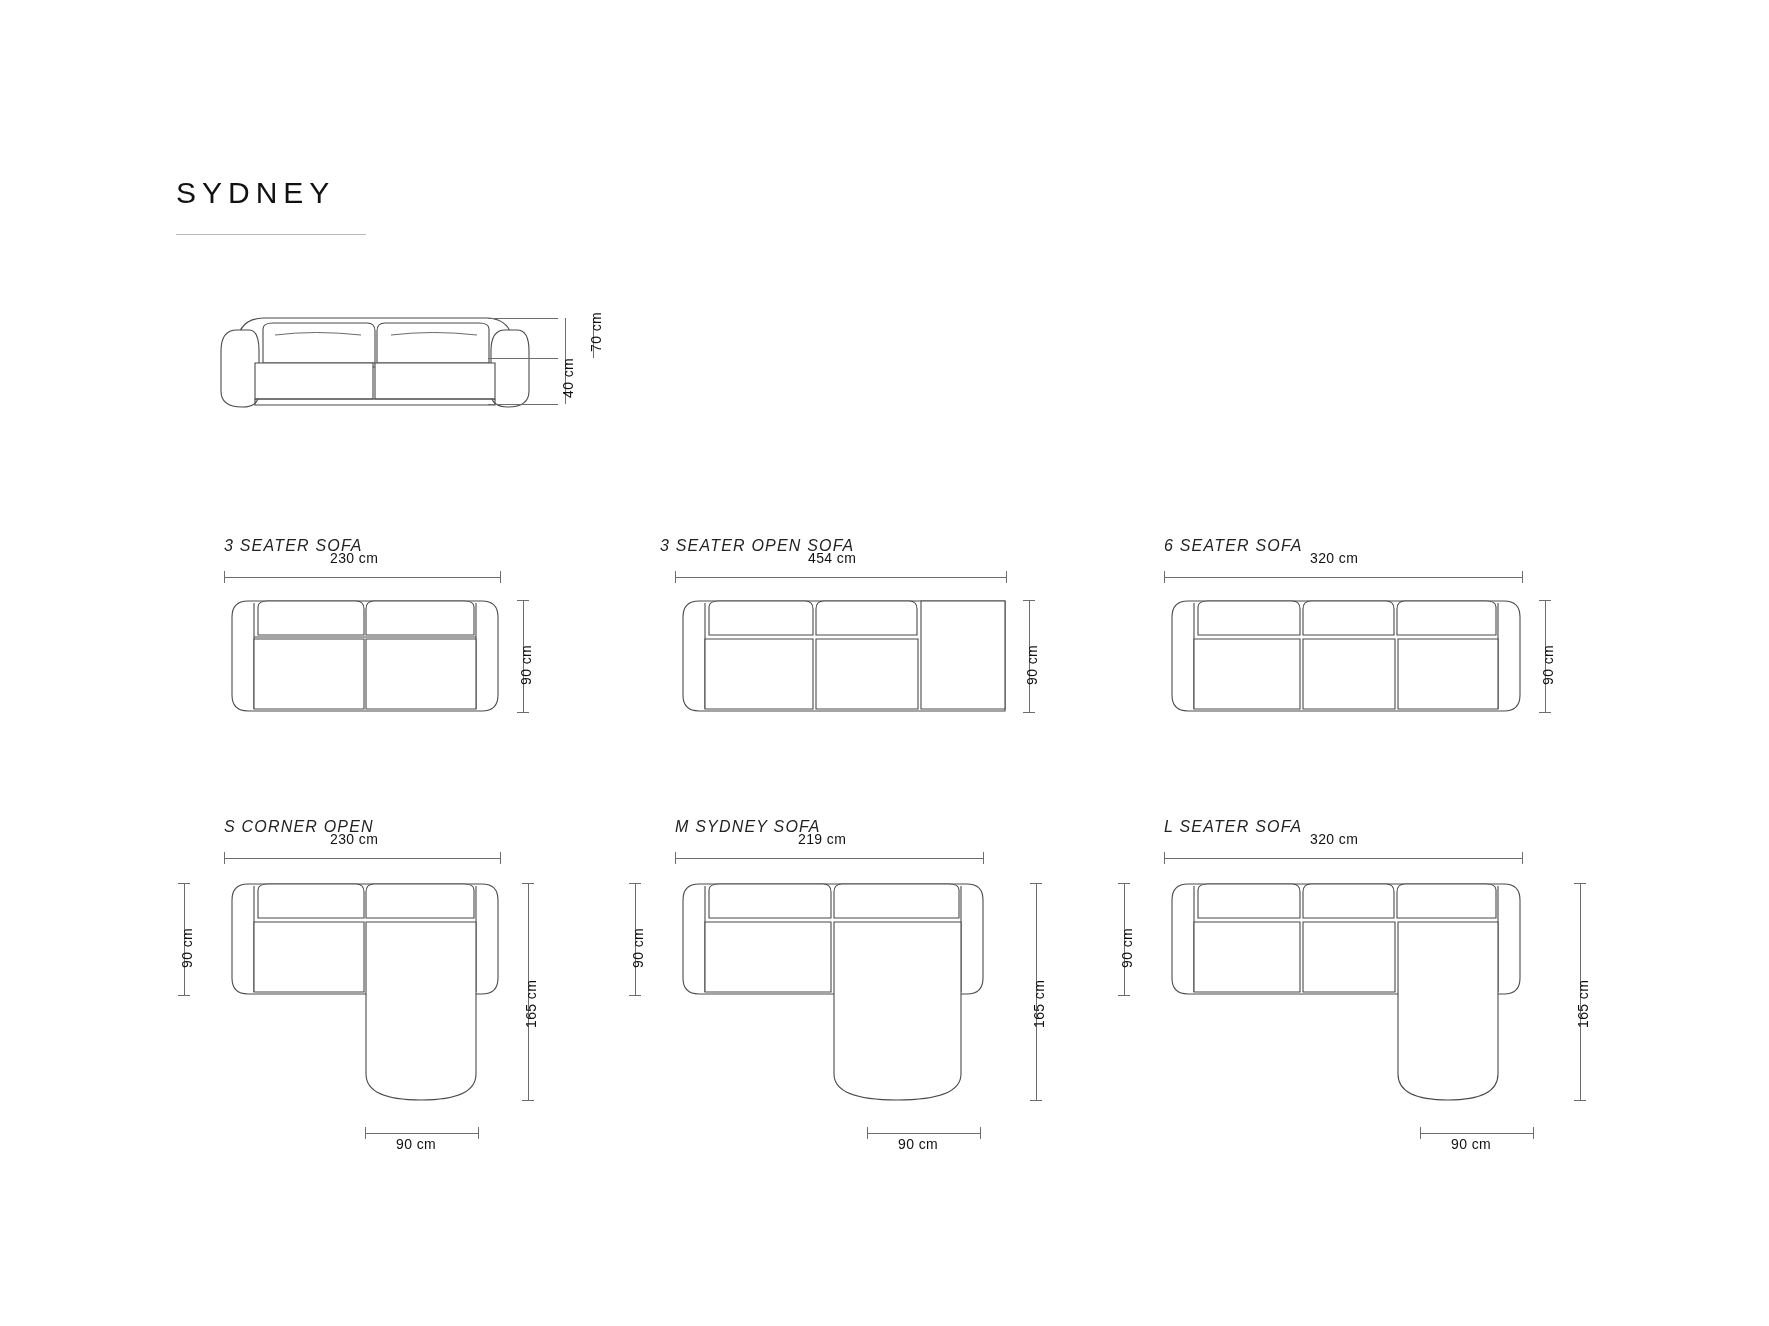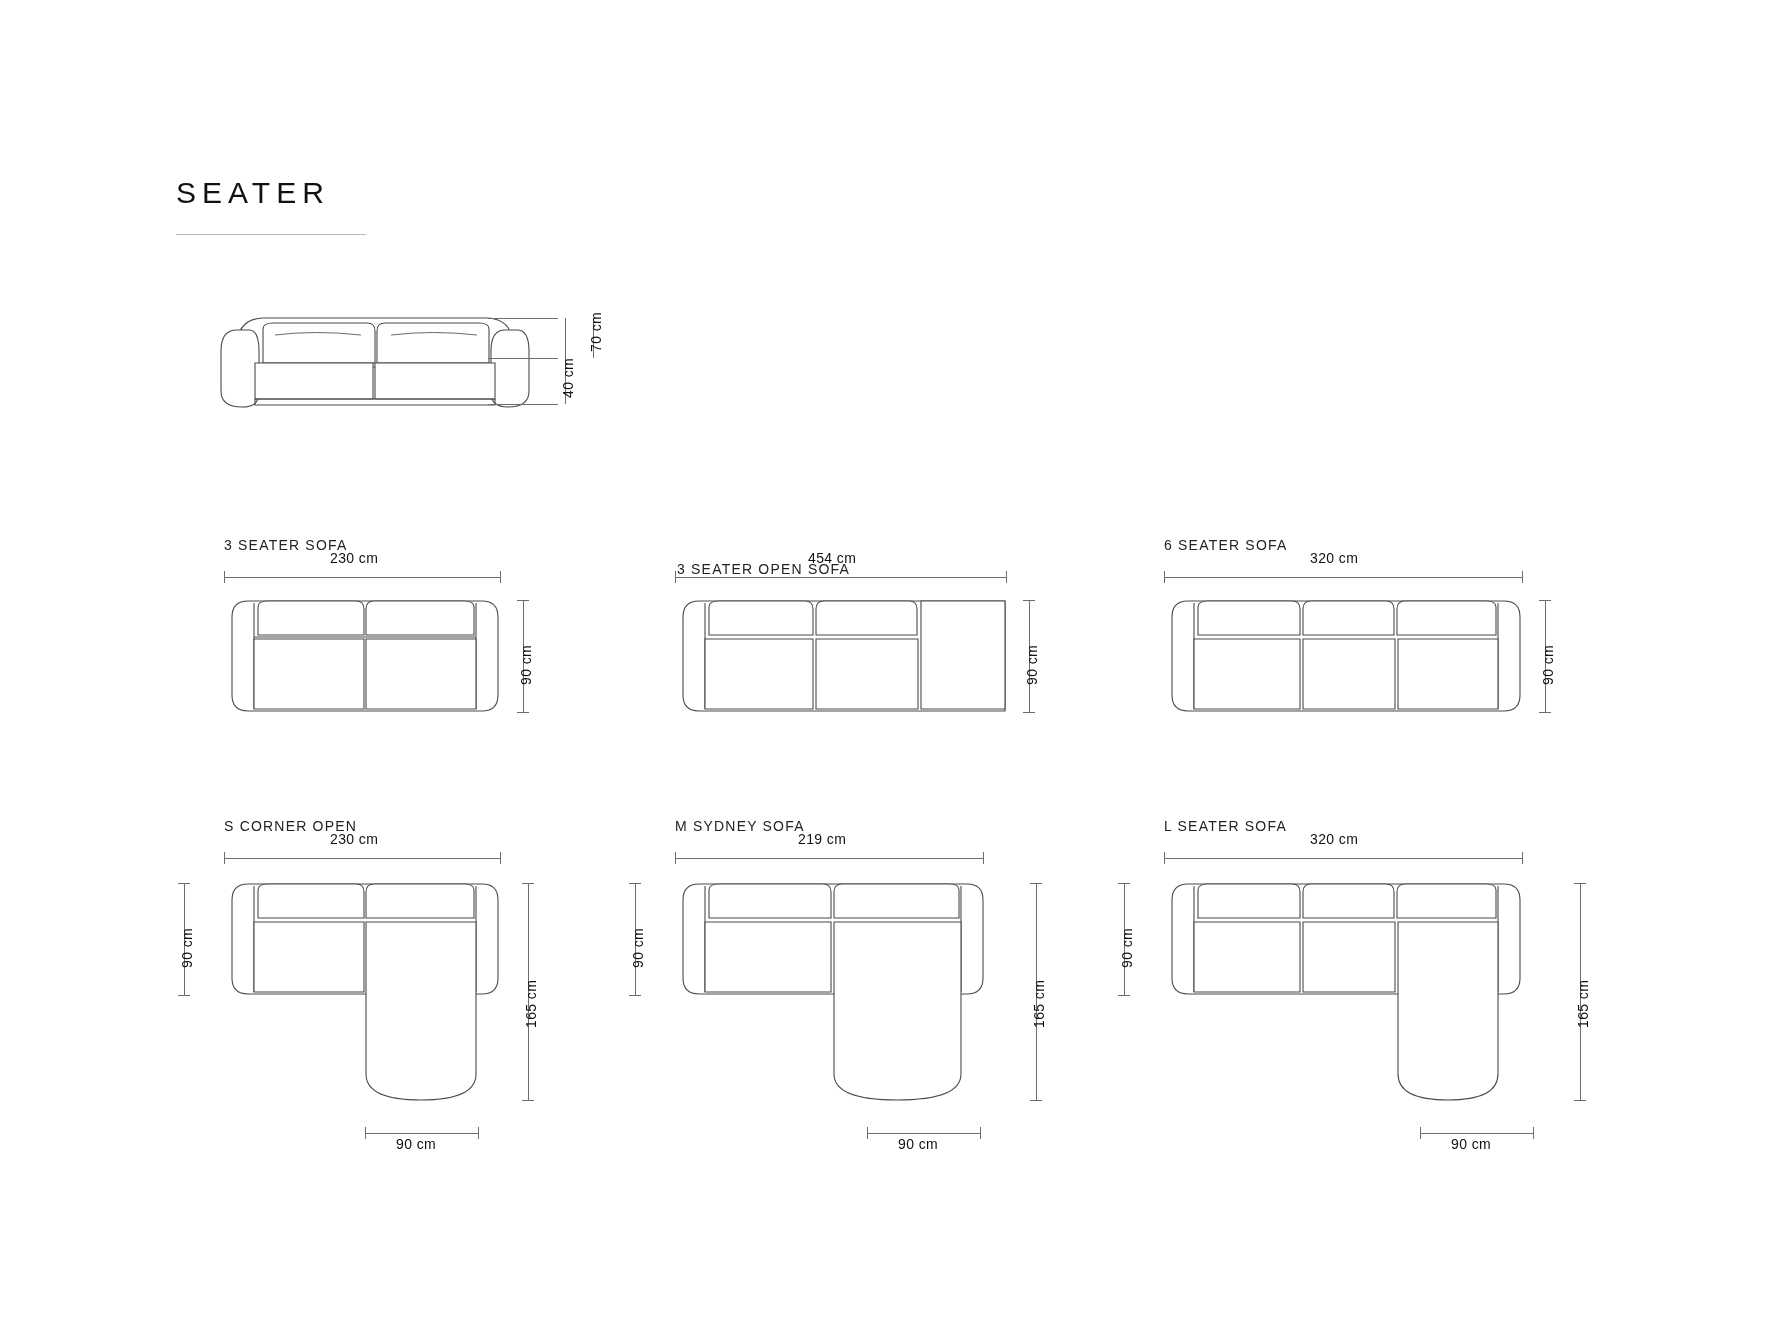--- a/index.html
+++ b/index.html
@@ -48,37 +48,38 @@
     color: #111;
     white-space: nowrap;
     letter-spacing: 0.4px;
   }
   .dim-label.vert {
     transform: rotate(-90deg);
     transform-origin: left top;
   }
   .variant-label {
     position: absolute;
-    font-size: 14px;
+    font-size: 16px;
     letter-spacing: 1.2px;
     color: #222;
     white-space: nowrap;
+    font-style: italic;
   }
 
   .svg-holder { position: absolute; }
   svg { display: block; overflow: visible; }
   .ln { fill: none; stroke: #4a4a4a; stroke-width: 1.1; }
   .ln-thin { fill: none; stroke: #6a6a6a; stroke-width: 1; }
   .fillw { fill: #ffffff; stroke: #4a4a4a; stroke-width: 1.1; }
 </style>
 </head>
 <body>
 
 <div class="title-block">
-  <div class="title">SEATER</div>
+  <div class="title">SYDNEY</div>
   <div class="title-rule"></div>
 </div>
 
 <div class="svg-holder" style="left:215px; top:305px;">
   <svg width="320" height="110" viewBox="0 0 320 110">
 
     <path class="fillw" d="M22 42 Q22 14 48 13 L272 13 Q298 14 298 42 L298 62 L22 62 Z"></path>
 
     <path class="fillw" d="M6 46 Q6 25 22 25 L34 25 Q44 25 44 46 L44 88 Q44 102 27 102 Q6 102 6 86 Z"></path>
 
@@ -130,21 +131,21 @@
     <path class="fillw" d="M30 44 L140 44 L140 114 L30 114 Z"></path>
     <path class="fillw" d="M142 44 L252 44 L252 114 L142 114 Z"></path>
   </svg>
 </div>
 
 <div class="vline" style="left:523px; top:600px; height:112px;"></div>
 <div class="tick-h" style="left:517px; top:600px; width:12px;"></div>
 <div class="tick-h" style="left:517px; top:712px; width:12px;"></div>
 <div class="dim-label vert" style="left:518px; top:685px;">90 cm</div>
 
-<div class="variant-label" style="left:677px; top:537px;margin-top:24px;">3 SEATER OPEN SOFA</div>
+<div class="variant-label" style="left:660px; top:537px;">3 SEATER OPEN SOFA</div>
 <div class="hline" style="left:675px; top:577px; width:331px;"></div>
 <div class="tick-v" style="left:675px; top:571px; height:12px;"></div>
 <div class="tick-v" style="left:1006px; top:571px; height:12px;"></div>
 <div class="dim-label" style="left:808px; top:550px;">454 cm</div>
 
 <div class="svg-holder" style="left:675px; top:595px;">
   <svg width="338" height="122" viewBox="0 0 338 122">
     <path class="fillw" d="M8 22 Q8 6 24 6 L330 6 L330 116 L24 116 Q8 116 8 100 Z"></path>
     <path class="ln" d="M30 8 L30 114"></path>
     <path class="fillw" d="M34 12 Q34 6 44 6 L130 6 Q138 6 138 14 L138 40 L34 40 Z"></path>

